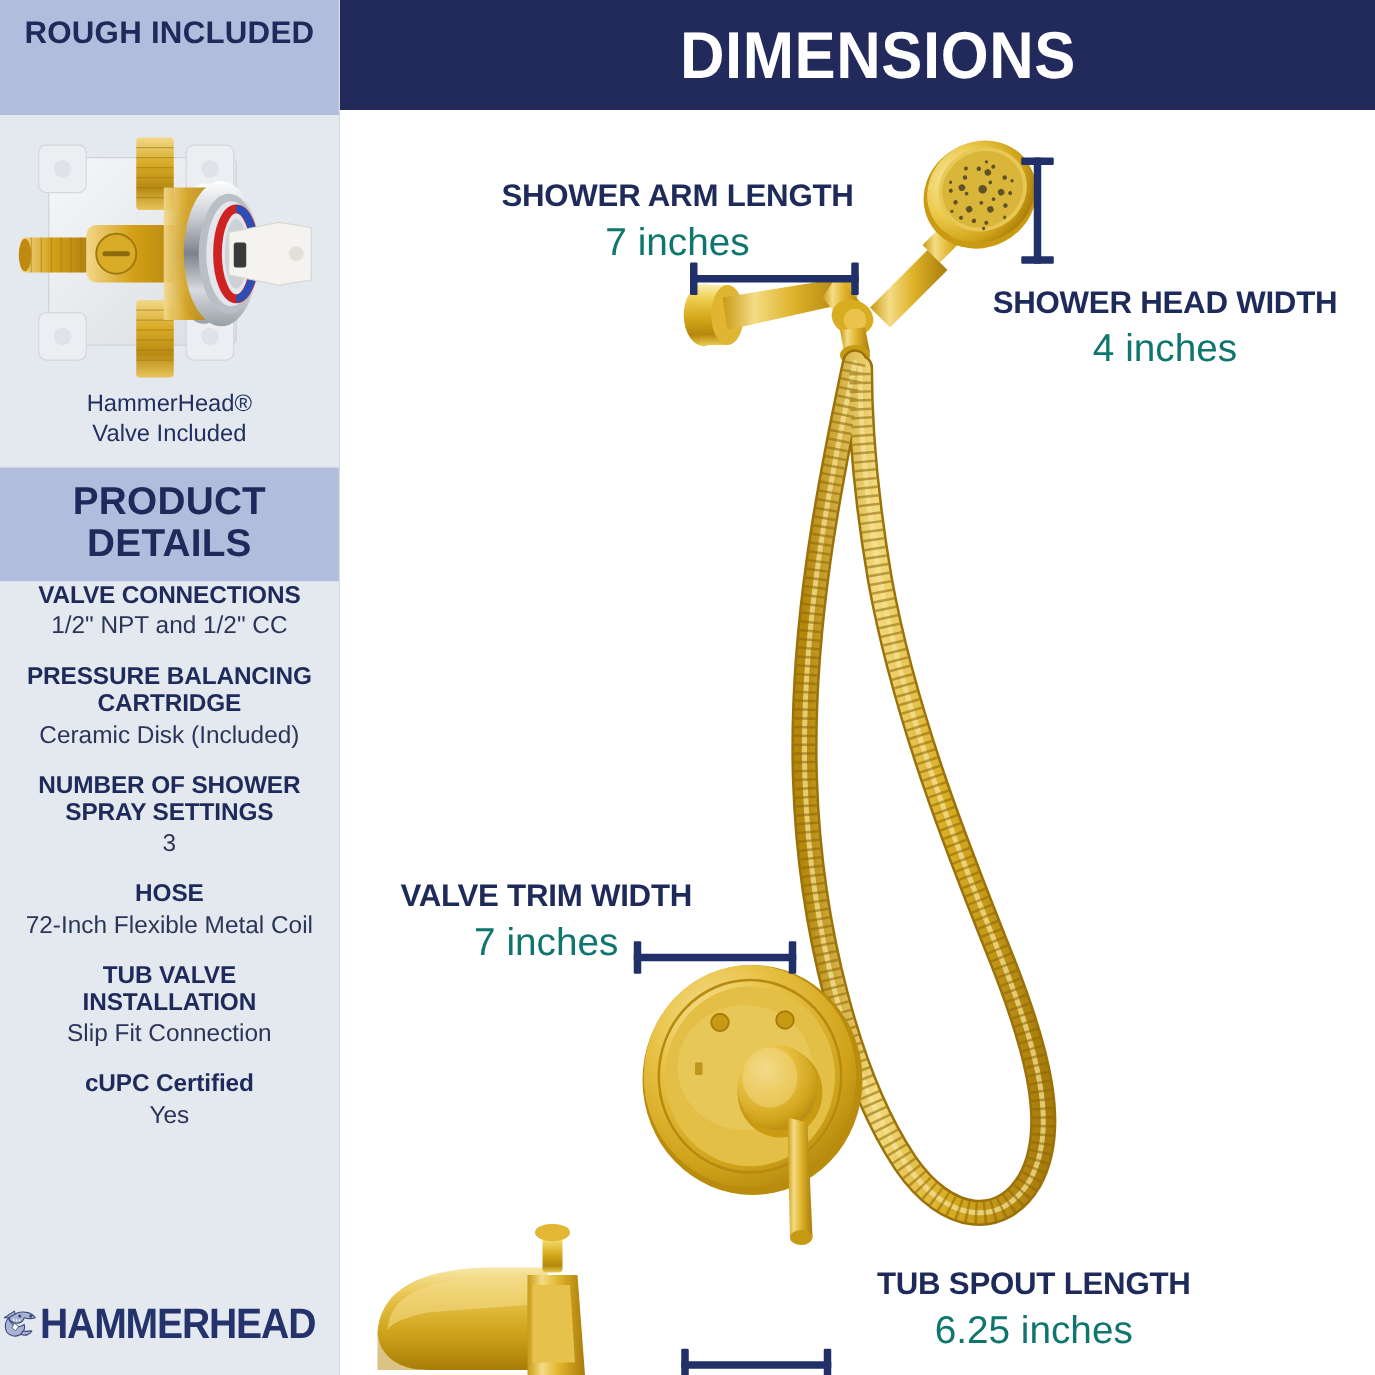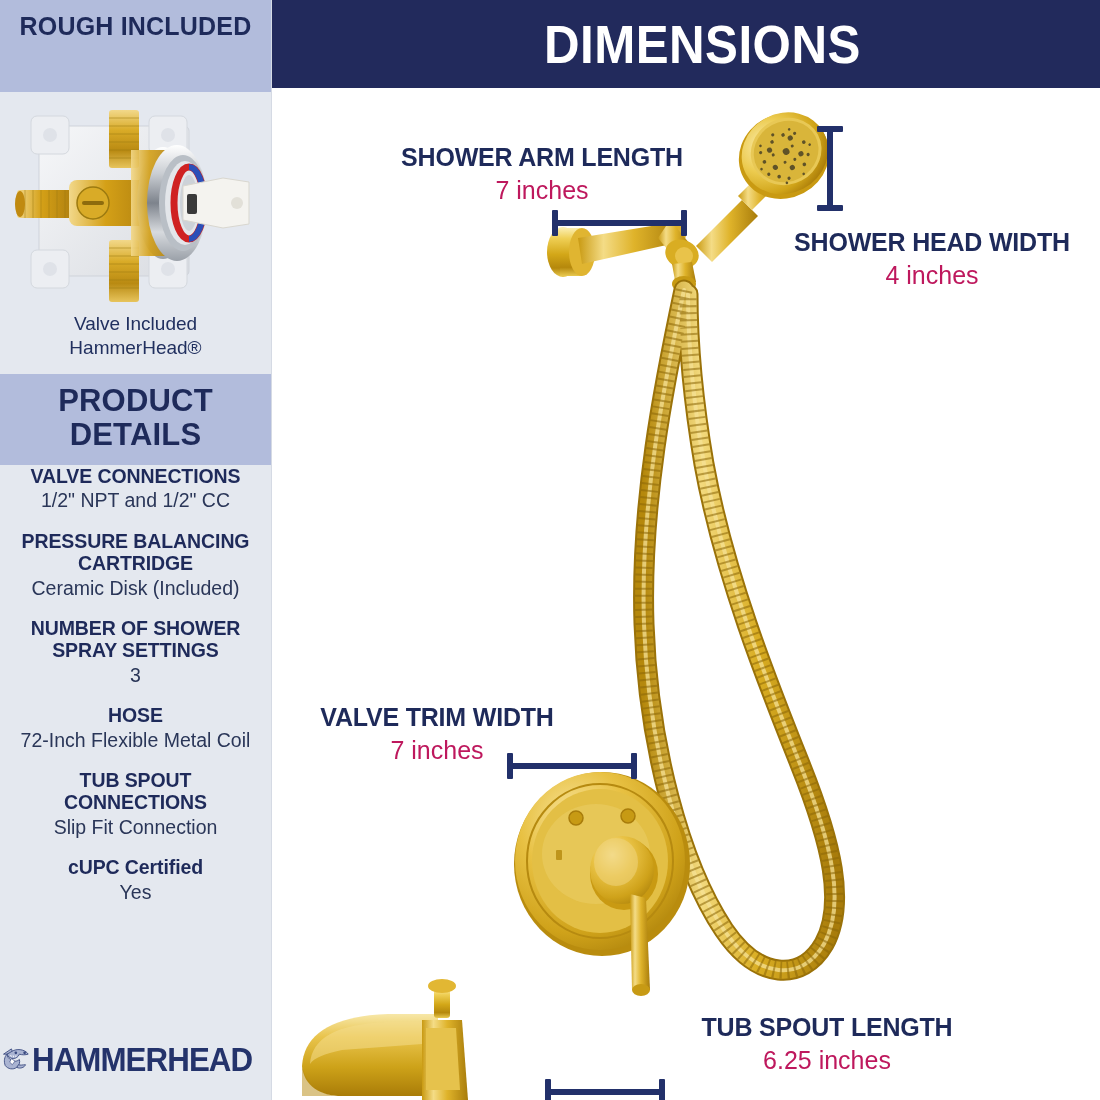--- a/index.html
+++ b/index.html
@@ -87,21 +87,21 @@
     transform:scaleX(.93);
   }
   .stage{position:absolute;left:0;top:88px;right:0;bottom:0;margin-top:16px;}
 
   .callout{position:absolute;text-align:center;}
   .callout .lbl{
     color:#1e2a5a;font-weight:bold;font-size:25px;line-height:1.1;
     letter-spacing:-.2px;white-space:nowrap;
   }
   .callout .val{
-    color:#be185d;font-size:25px;line-height:1.25;margin-top:3px;white-space:nowrap;
+    color:#0f766e;font-size:31px;line-height:1.25;margin-top:3px;white-space:nowrap;
   }
 
   
   .mbar{position:absolute;background:#22306a;height:6px;border-radius:1px;}
   .mbar::before,.mbar::after{
     content:"";position:absolute;background:#22306a;width:6px;height:26px;top:-10px;border-radius:1px;
   }
   .mbar::before{left:0;}
   .mbar::after{right:0;}
   .vbar{position:absolute;background:#22306a;width:6px;border-radius:1px;}
@@ -207,22 +207,22 @@
         <path d="M 178 141 A 15 36 0 0 0 178 69" fill="none" stroke="#2b4fb8" stroke-width="6"></path>
         <ellipse cx="178" cy="105" rx="9" ry="28" fill="#cdd2d8"></ellipse>
 
         <path d="M 172 88 L 212 80 L 238 84 L 238 126 L 212 130 L 172 122 Z" fill="#f4f3ef" stroke="#d9d7cf" stroke-width="1"></path>
         <rect x="176" y="96" width="10" height="20" rx="2" fill="#3a3a3a"></rect>
         <circle cx="226" cy="105" r="6" fill="#e2e0d8"></circle>
       </svg>
     </div>
 
     <div class="valve-caption">
+      <div>HammerHead®</div>
       <div>Valve Included</div>
-      <div>HammerHead®</div>
     </div>
 
     <div class="side-header details">
       <span>PRODUCT DETAILS</span>
     </div>
 
     <div class="specs-wrap">
       <div class="spec">
         <div class="k">VALVE CONNECTIONS</div>
         <div class="v">1/2" NPT and 1/2" CC</div>
@@ -233,21 +233,21 @@
       </div>
       <div class="spec">
         <div class="k">NUMBER OF SHOWER SPRAY SETTINGS</div>
         <div class="v">3</div>
       </div>
       <div class="spec">
         <div class="k">HOSE</div>
         <div class="v">72-Inch Flexible Metal Coil</div>
       </div>
       <div class="spec">
-        <div class="k">TUB SPOUT CONNECTIONS</div>
+        <div class="k">TUB VALVE INSTALLATION</div>
         <div class="v">Slip Fit Connection</div>
       </div>
       <div class="spec">
         <div class="k">cUPC Certified</div>
         <div class="v">Yes</div>
       </div>
     </div>
 
     <div class="logo-wrap">
       <svg width="72" height="62" viewBox="0 0 72 62">

